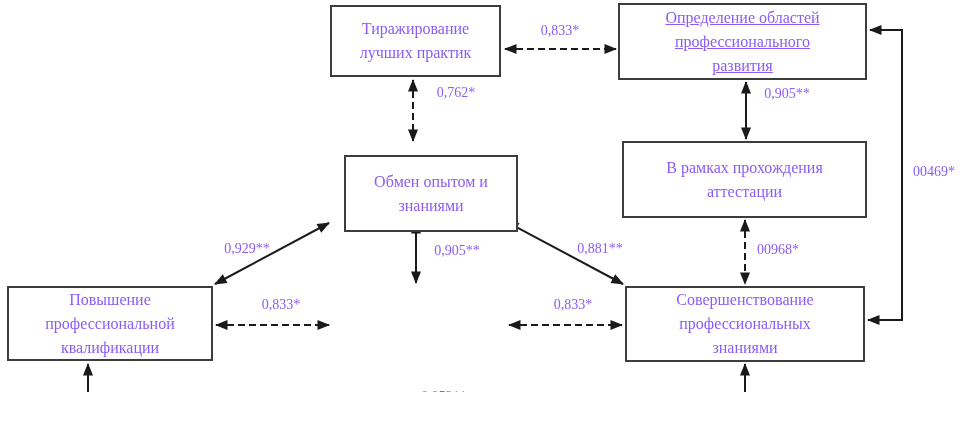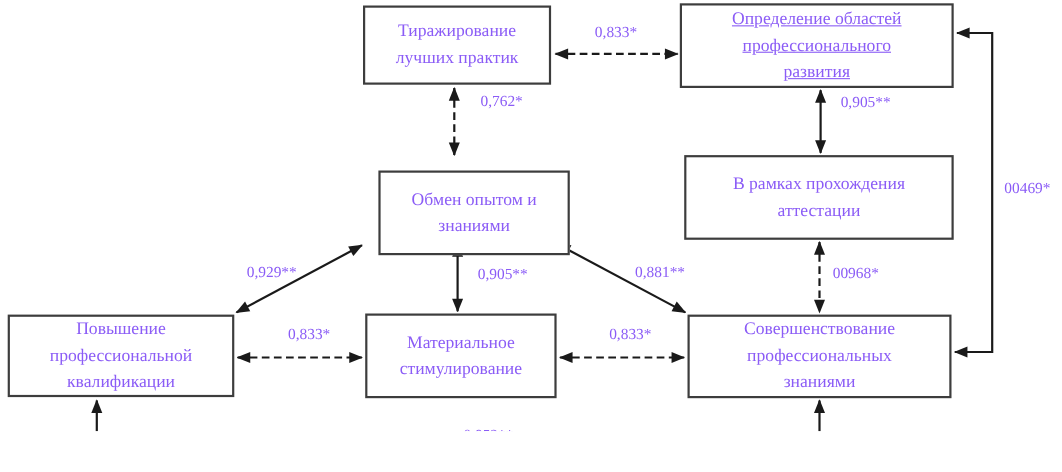--- a/index.html
+++ b/index.html
@@ -98,22 +98,20 @@
   <div class="node" id="n-development-areas">Определение областей
 профессионального
 развития</div>
   <div class="node" id="n-experience-exchange">Обмен опытом и
 знаниями</div>
   <div class="node" id="n-attestation">В рамках прохождения
 аттестации</div>
   <div class="node" id="n-qualification">Повышение
 профессиональной
 квалификации</div>
-  <div class="node" id="n-material">Материальное
-стимулирование</div>
   <div class="node" id="n-skills">Совершенствование
 профессиональных
 знаниями</div>
 
   <div class="edge-label" id="l-top833">0,833*</div>
   <div class="edge-label" id="l-762">0,762*</div>
   <div class="edge-label" id="l-905a">0,905**</div>
   <div class="edge-label" id="l-905b">0,905**</div>
   <div class="edge-label" id="l-714">00968*</div>
   <div class="edge-label" id="l-929">0,929**</div>

